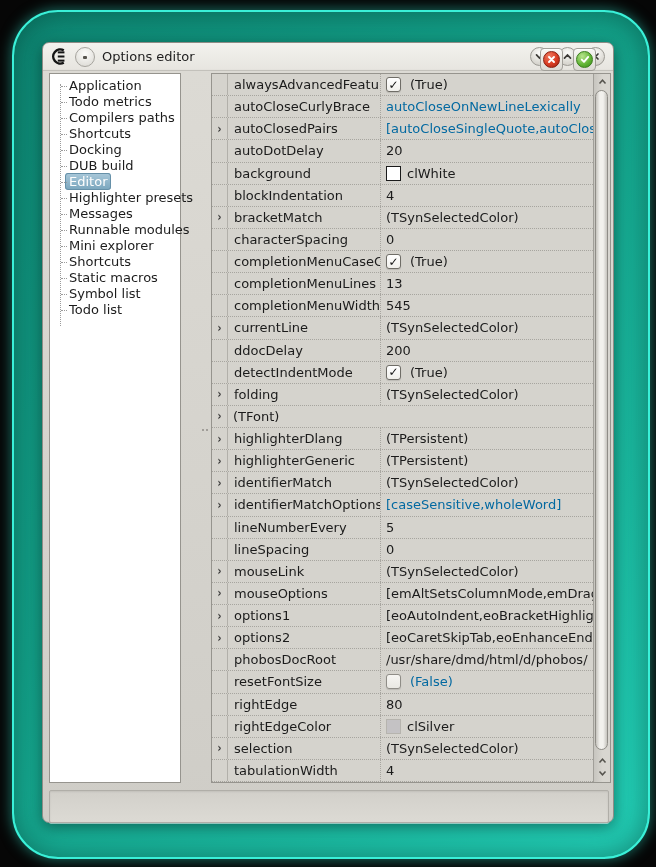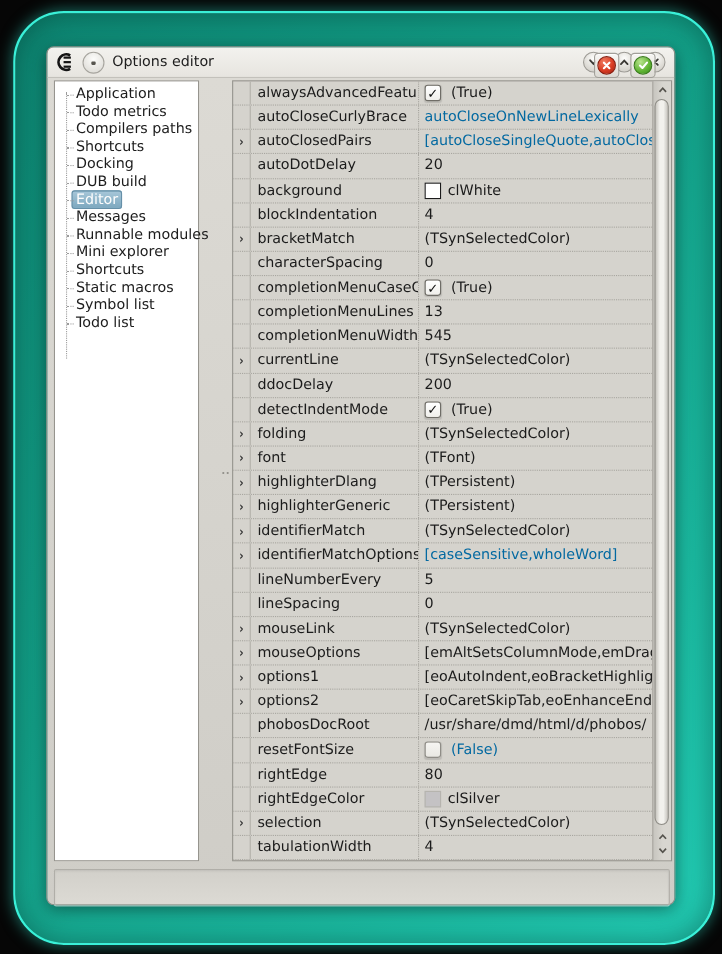--- a/index.html
+++ b/index.html
@@ -122,20 +122,21 @@
     <div class="tree">
       <div class="tree-rail"></div>
 
     <div class="tree-item"><span>Application</span></div>
         <div class="tree-item"><span>Todo metrics</span></div>
         <div class="tree-item"><span>Compilers paths</span></div>
         <div class="tree-item"><span>Shortcuts</span></div>
         <div class="tree-item"><span>Docking</span></div>
         <div class="tree-item"><span>DUB build</span></div>
         <div class="tree-item"><span class="sel">Editor</span></div>
+        <div class="tree-item"><span>Highlighter presets</span></div>
         <div class="tree-item"><span>Messages</span></div>
         <div class="tree-item"><span>Runnable modules</span></div>
         <div class="tree-item"><span>Mini explorer</span></div>
         <div class="tree-item"><span>Shortcuts</span></div>
         <div class="tree-item"><span>Static macros</span></div>
         <div class="tree-item"><span>Symbol list</span></div>
         <div class="tree-item"><span>Todo list</span></div>
       </div>
 
     <div class="grip"><i></i><i></i></div>
@@ -256,21 +257,20 @@
             </div>
             <div class="cell-name">folding</div>
             <div class="cell-val">
               <span>(TSynSelectedColor)</span>
             </div>
           </div>
           <div class="prow">
             <div class="cell-gutter">
               <span class="expand">›</span>
             </div>
-            <div class="cell-name">font</div>
             <div class="cell-val">
               <span>(TFont)</span>
             </div>
           </div>
           <div class="prow">
             <div class="cell-gutter">
               <span class="expand">›</span>
             </div>
             <div class="cell-name">highlighterDlang</div>
             <div class="cell-val">

